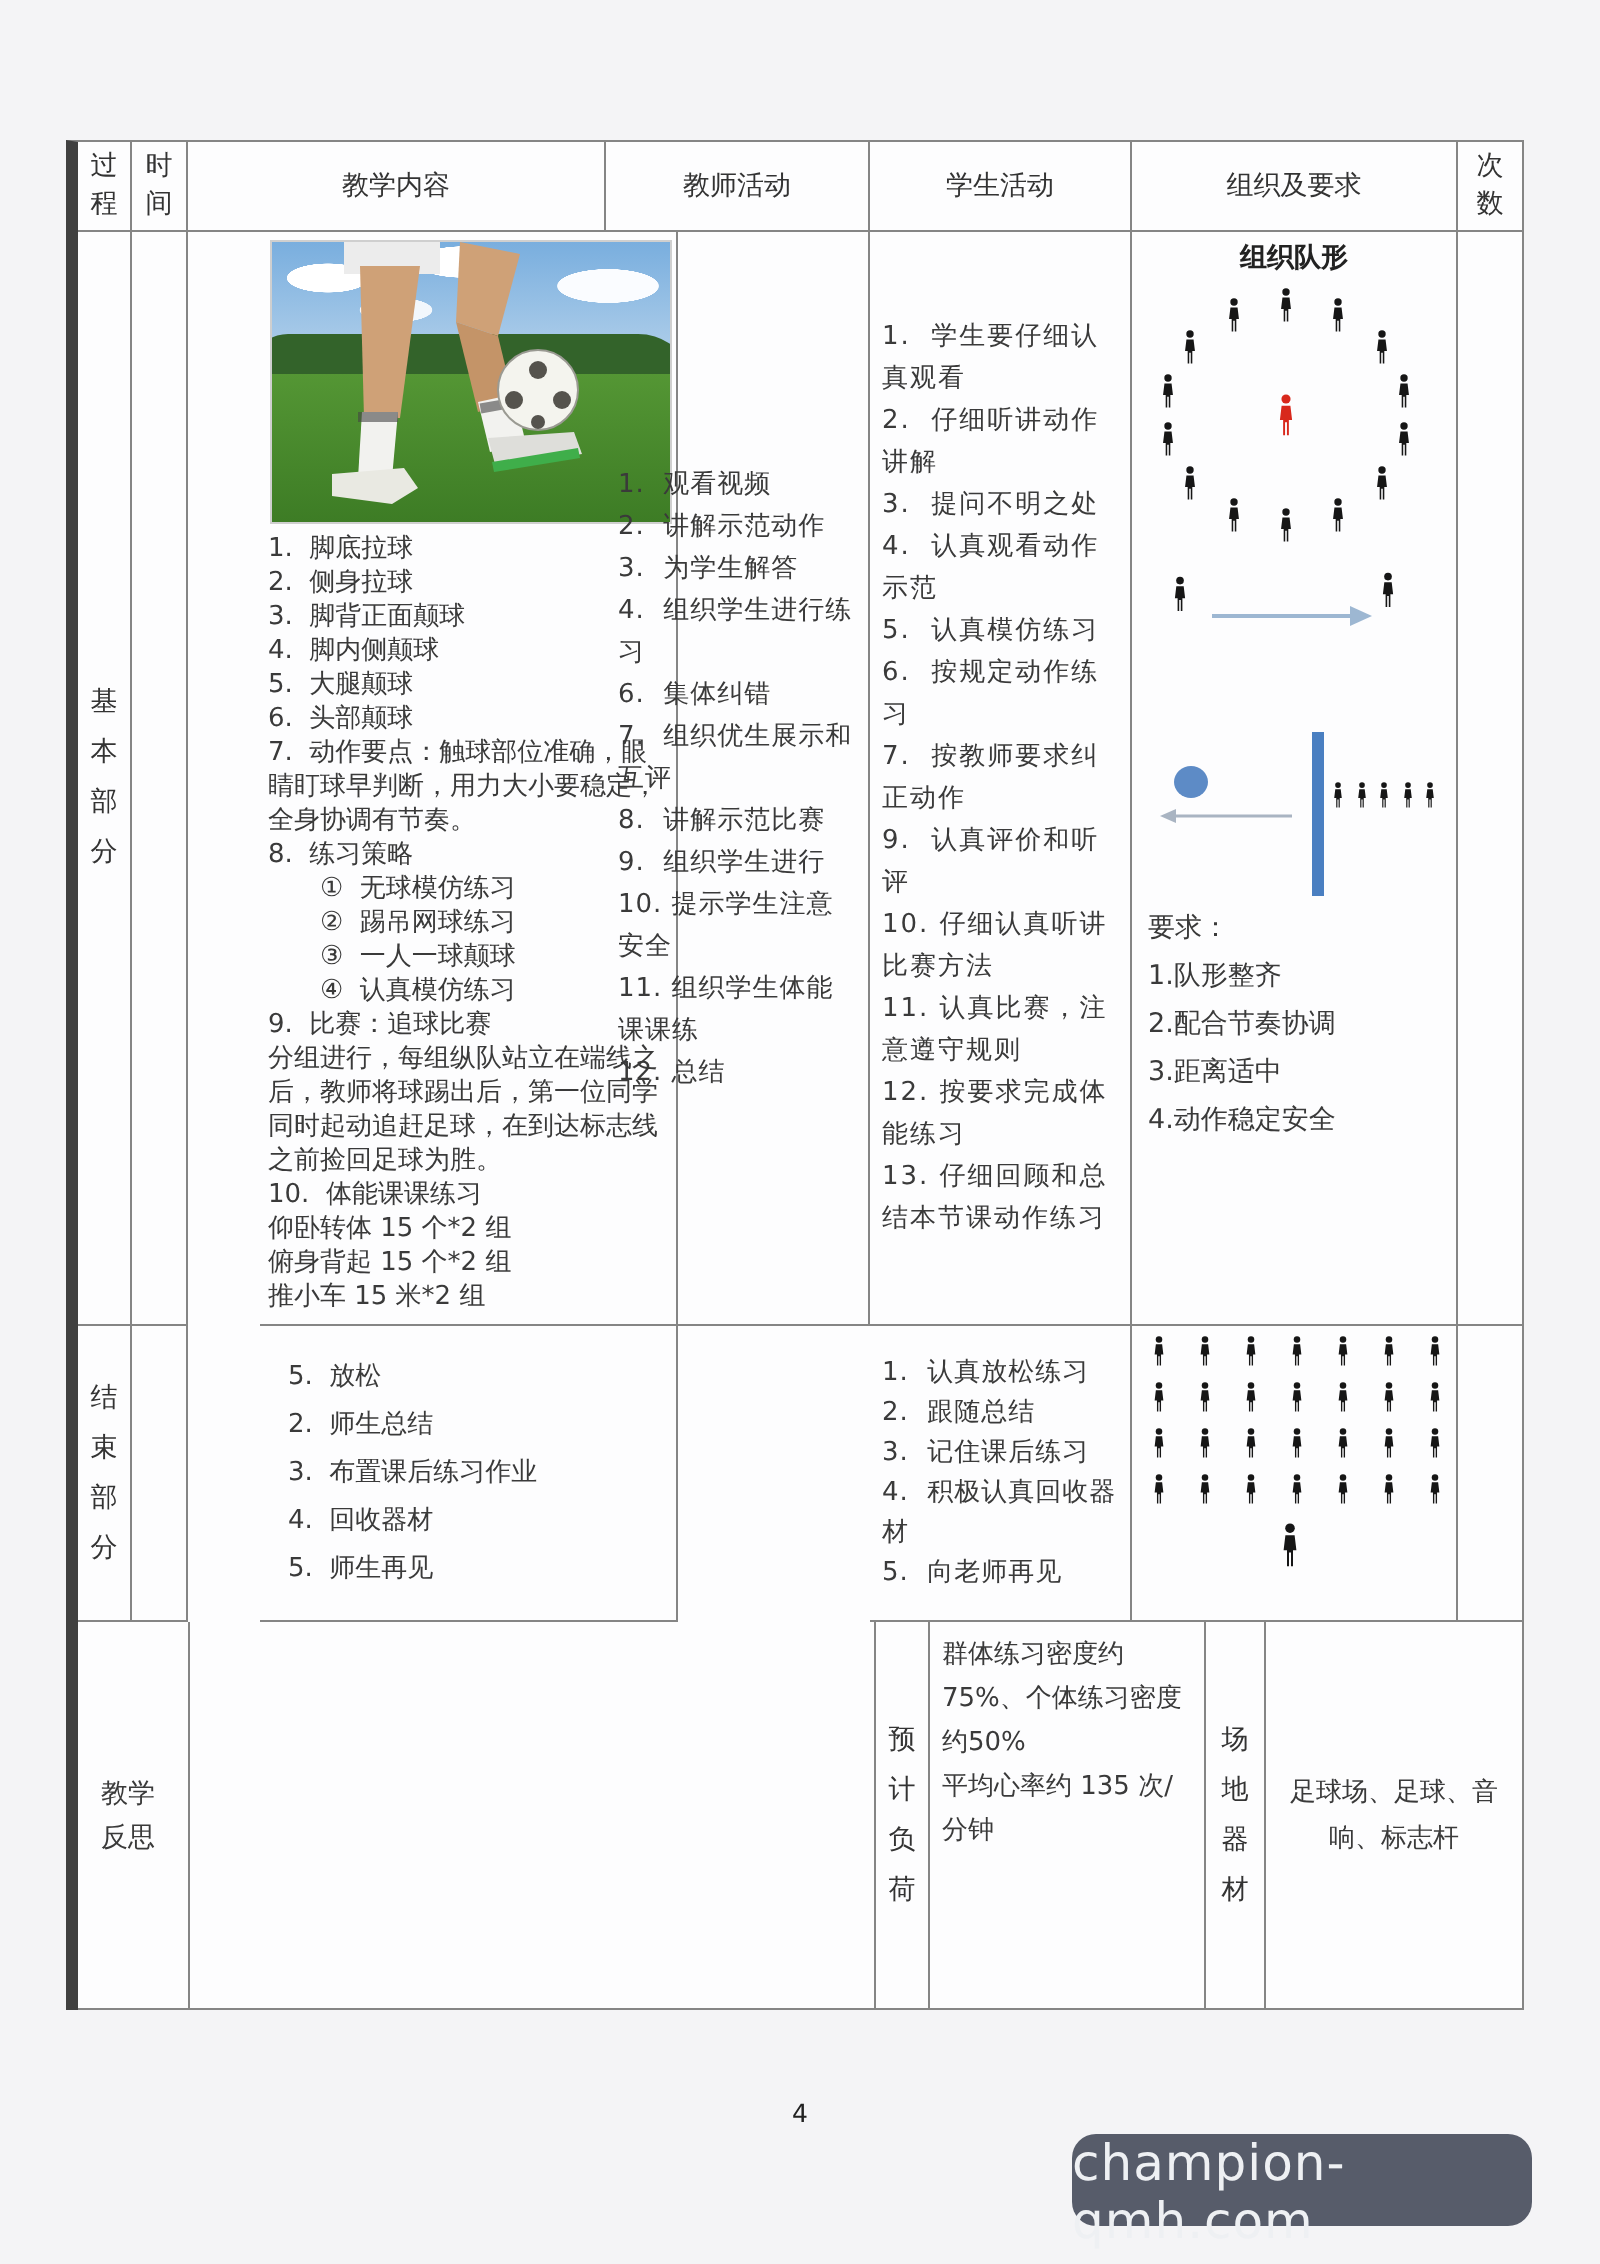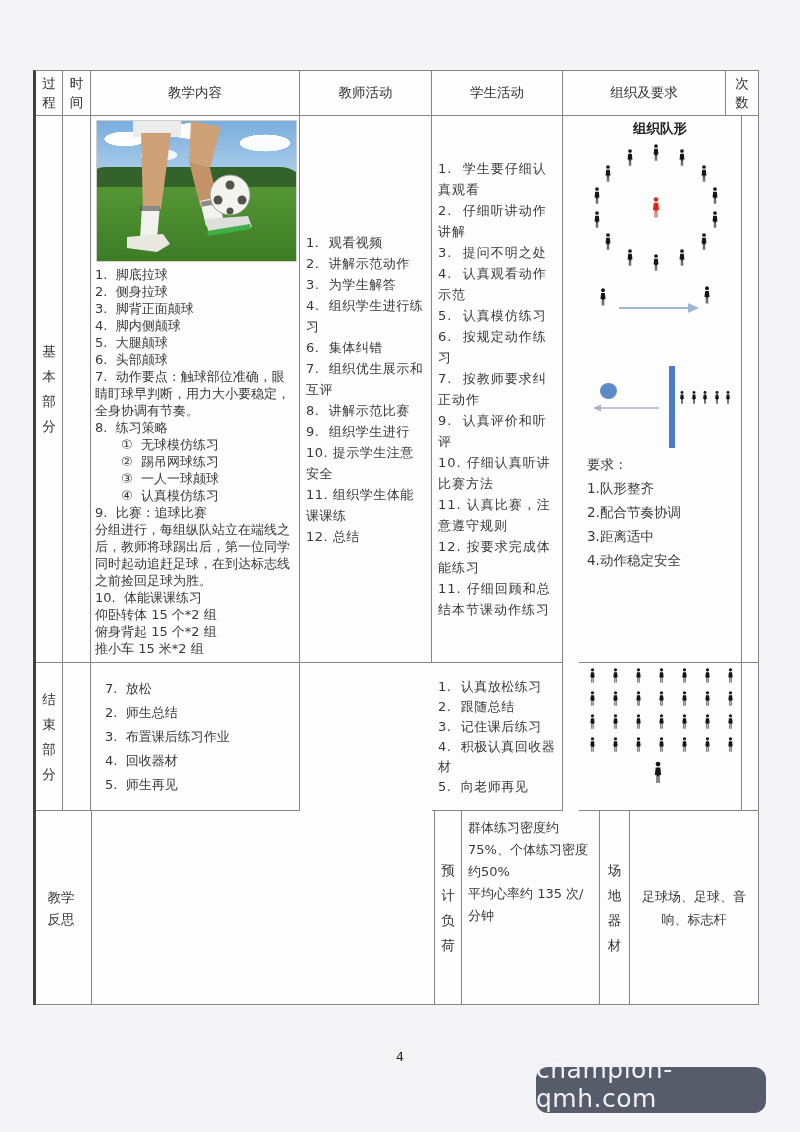--- a/index.html
+++ b/index.html
@@ -4,21 +4,21 @@
 <style>
   html,body{margin:0;padding:0;}
   body{
     width:800px;height:1132px;position:relative;
     background:#f4f4f6;
     font-family:"DejaVu Sans","Liberation Sans",sans-serif;
     color:#3a3a3a;
   }
   #tbl{
     position:absolute;left:33px;top:70px;width:723px;height:934px;
-    border-top:1px solid #858585;border-left:3px solid #404040;
+    border-top:1px solid #858585;border-left:6px solid #404040;
     background:#fdfdfe;
   }
   .cell{
     position:absolute;box-sizing:border-box;
     border-right:1px solid #858585;border-bottom:1px solid #858585;
     overflow:hidden;
   }
   .hc{display:flex;align-items:center;justify-content:center;font-size:13.5px;color:#333;}
   .vwrap{display:flex;align-items:center;justify-content:center;}
   .vlab{width:16px;text-align:center;line-height:25px;font-size:13.5px;color:#333;word-break:break-all;}
@@ -34,39 +34,39 @@
   .h-count{left:690px;top:0;width:33px;height:45px;}
   .h-process .vlab,.h-time .vlab,.h-count .vlab{line-height:19px;}
 
   
   .r1{top:45px;height:547px;}
   .c-process{left:0;width:27px;}
   .c-time{left:27px;width:28px;}
   .c-content{left:55px;width:209px;}
   .c-teacher{left:264px;width:132px;}
   .c-student{left:396px;width:131px;}
-  .c-org{left:527px;width:163px;margin-left:16px;}
+  .c-org{left:527px;width:163px;}
   .c-count{left:690px;width:33px;}
 
   
   .r2{top:592px;height:148px;}
 
   
   .b-reflection{left:0;top:740px;width:56px;height:194px;}
   .b-empty{left:56px;top:740px;width:343px;height:194px;}
   .b-load-label{left:399px;top:740px;width:27px;height:194px;}
   .b-load{left:426px;top:740px;width:138px;height:194px;padding:6px 6px;}
   .b-venue{left:564px;top:740px;width:30px;height:194px;}
   .b-equipment{left:594px;top:740px;width:129px;height:194px;display:flex;align-items:center;justify-content:center;text-align:center;font-size:13px;line-height:23px;padding:0 8px;}
 
   .list{font-size:13px;}
   .li{white-space:pre-wrap;text-align:left;}
   .li.sub{margin-left:26px;}
   .c-content .li{line-height:17px;}
-  .c-content{padding:2px 4px;}
+  .c-content{padding:2px 4px;margin-left:36px;}
   .c-teacher,.c-student{display:flex;flex-direction:column;justify-content:center;padding:0 6px;}
   .c-teacher .li{line-height:21px;letter-spacing:0.5px;}
   .c-student .li{line-height:21px;letter-spacing:1px;}
   .r2.c-content{display:flex;flex-direction:column;justify-content:center;padding:0 14px;}
   .r2.c-content .li{line-height:24px;}
   .r2.c-teacher .li,.r2.c-student .li{line-height:20px;letter-spacing:0.5px;}
   .b-load .li{line-height:22px;}
 
   
   .photo{position:relative;width:199px;height:140px;margin:2px 0 4px 1px;border:1px solid #cfcfcf;overflow:hidden;background:linear-gradient(#79aede,#c9def0 60%);}
@@ -89,21 +89,21 @@
   .arrow{position:absolute;line-height:0;}
   .ball{position:absolute;left:21px;top:267px;width:17px;height:16px;border-radius:50%;background:#5d8bc6;}
   .wallbar{position:absolute;left:90px;top:250px;width:6px;height:82px;background:#4a7fc1;}
   .req{position:absolute;left:8px;top:336px;font-size:13.5px;}
   .req .li{line-height:24px;}
   #grid-zone{position:absolute;left:0;top:0;width:163px;height:148px;}
 
   #page-num{position:absolute;left:0;top:1049px;width:800px;text-align:center;font-size:12.5px;color:#222;}
   #watermark{
     position:absolute;left:536px;top:1067px;width:230px;height:46px;border-radius:12px;
-    background:#575c6a;color:#eef0f3;display:flex;align-items:flex-end;justify-content:center;
+    background:#575c6a;color:#eef0f3;display:flex;align-items:flex-start;justify-content:center;
     font-size:25px;letter-spacing:0.5px;
   }
 </style>
 </head>
 <body>
 
 <div id="tbl">
 
   <div class="cell hc h-process">
       <span class="vlab">过程</span>
@@ -200,21 +200,21 @@
         <div class="li">2.  仔细听讲动作讲解</div>
         <div class="li">3.  提问不明之处</div>
         <div class="li">4.  认真观看动作示范</div>
         <div class="li">5.  认真模仿练习</div>
         <div class="li">6.  按规定动作练习</div>
         <div class="li">7.  按教师要求纠正动作</div>
         <div class="li">9.  认真评价和听评</div>
         <div class="li">10. 仔细认真听讲比赛方法</div>
         <div class="li">11. 认真比赛，注意遵守规则</div>
         <div class="li">12. 按要求完成体能练习</div>
-        <div class="li">11. 仔细回顾和总结本节课动作练习</div>
+        <div class="li">13. 仔细回顾和总结本节课动作练习</div>
       </div>
   </div>
 
   <div class="cell r1 c-org">
     <div class="orgbox">
       <div class="org-title">组织队形</div>
       <div id="circle-zone">
           <span class="pp" style="left: 73px; top: 6px;"><svg viewBox="0 0 10 22" width="8" height="17">
               <circle cx="5" cy="2.6" r="2.4" fill="#161616"></circle>
               <path d="M2.7 6.1 L7.3 6.1 L8.2 13.6 L6.5 13.6 L6.5 21.6 L5.5 21.6 L5.5 14.8 L4.5 14.8 L4.5 21.6 L3.5 21.6 L3.5 13.6 L1.8 13.6 Z" fill="#161616"></path>
@@ -334,21 +334,21 @@
 
   <div class="cell r1 c-count"></div>
 
   <div class="cell r2 c-process vwrap">
       <span class="vlab">结束部分</span>
     </div>
   <div class="cell r2 c-time"></div>
 
   <div class="cell r2 c-content list">
     <div>
-        <div class="li">7.  放松</div>
+        <div class="li">5.  放松</div>
         <div class="li">2.  师生总结</div>
         <div class="li">3.  布置课后练习作业</div>
         <div class="li">4.  回收器材</div>
         <div class="li">5.  师生再见</div>
       </div>
   </div>
   <div class="cell r2 c-student list">
     <div>
         <div class="li">1.  认真放松练习</div>
         <div class="li">2.  跟随总结</div>

